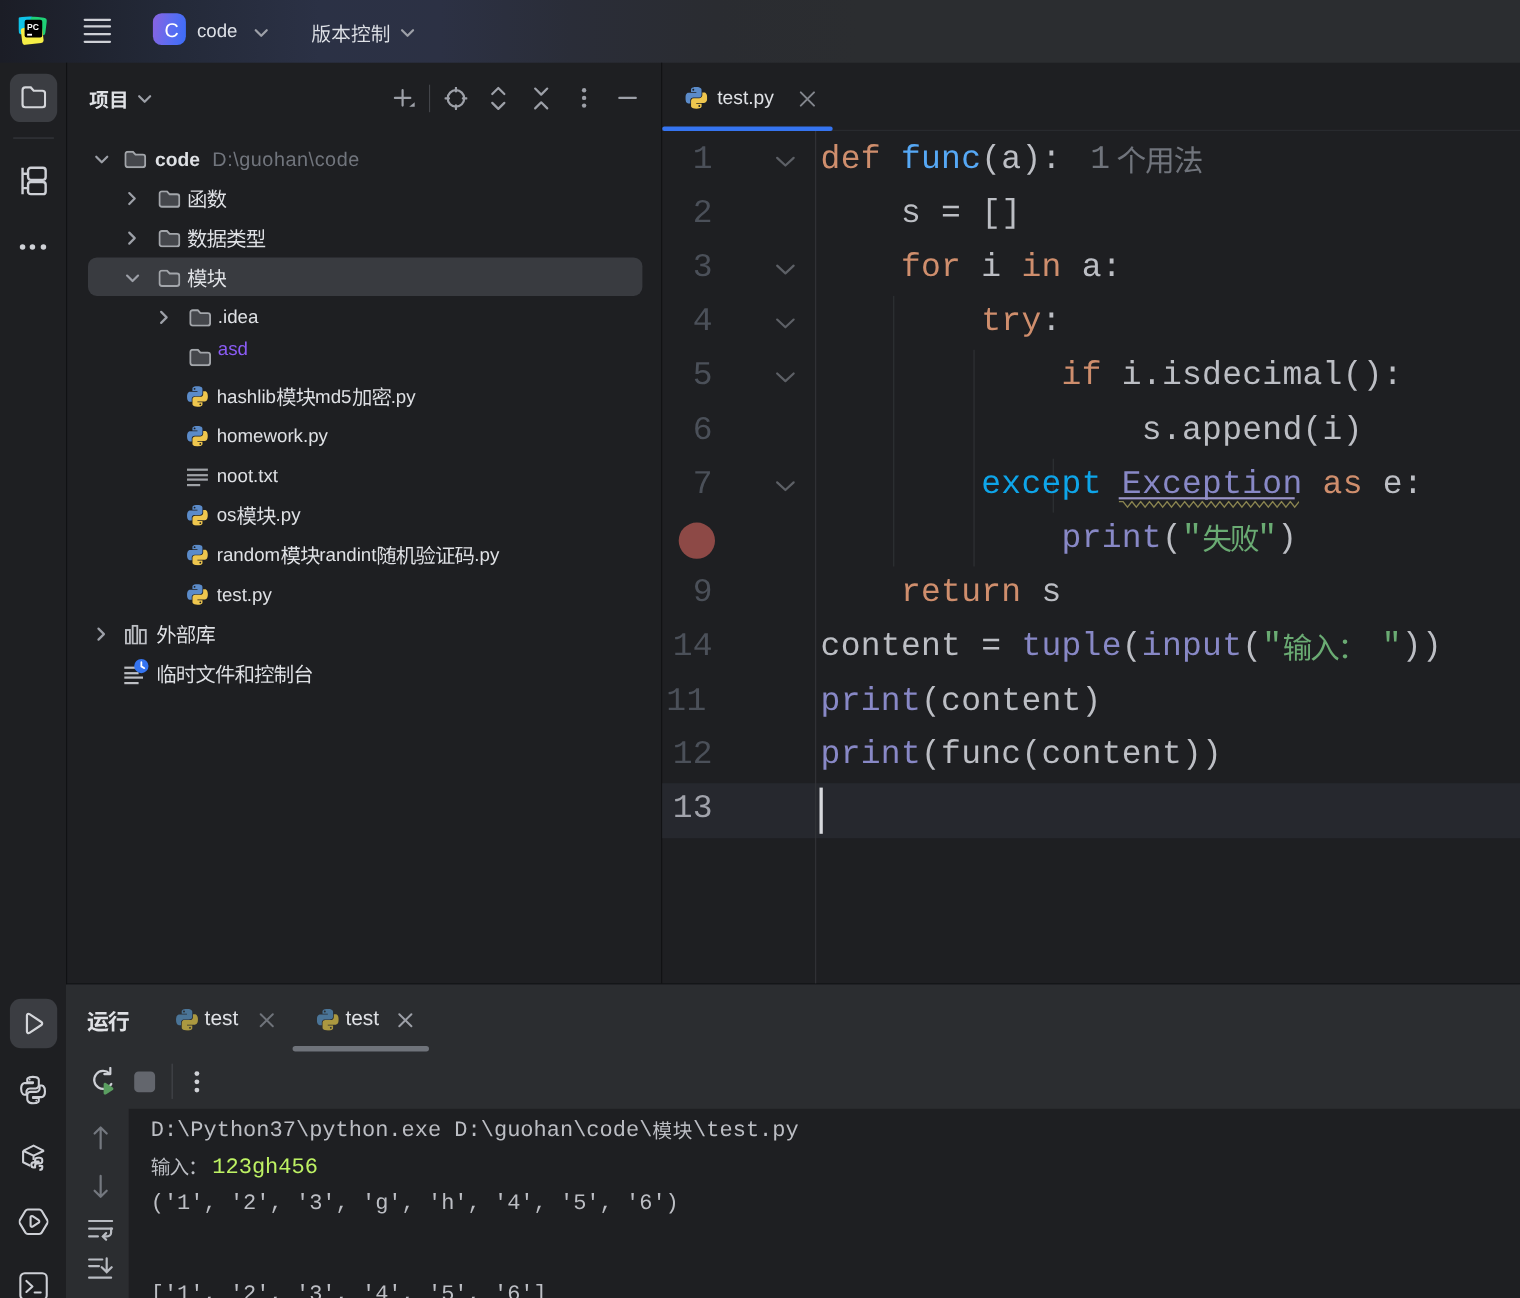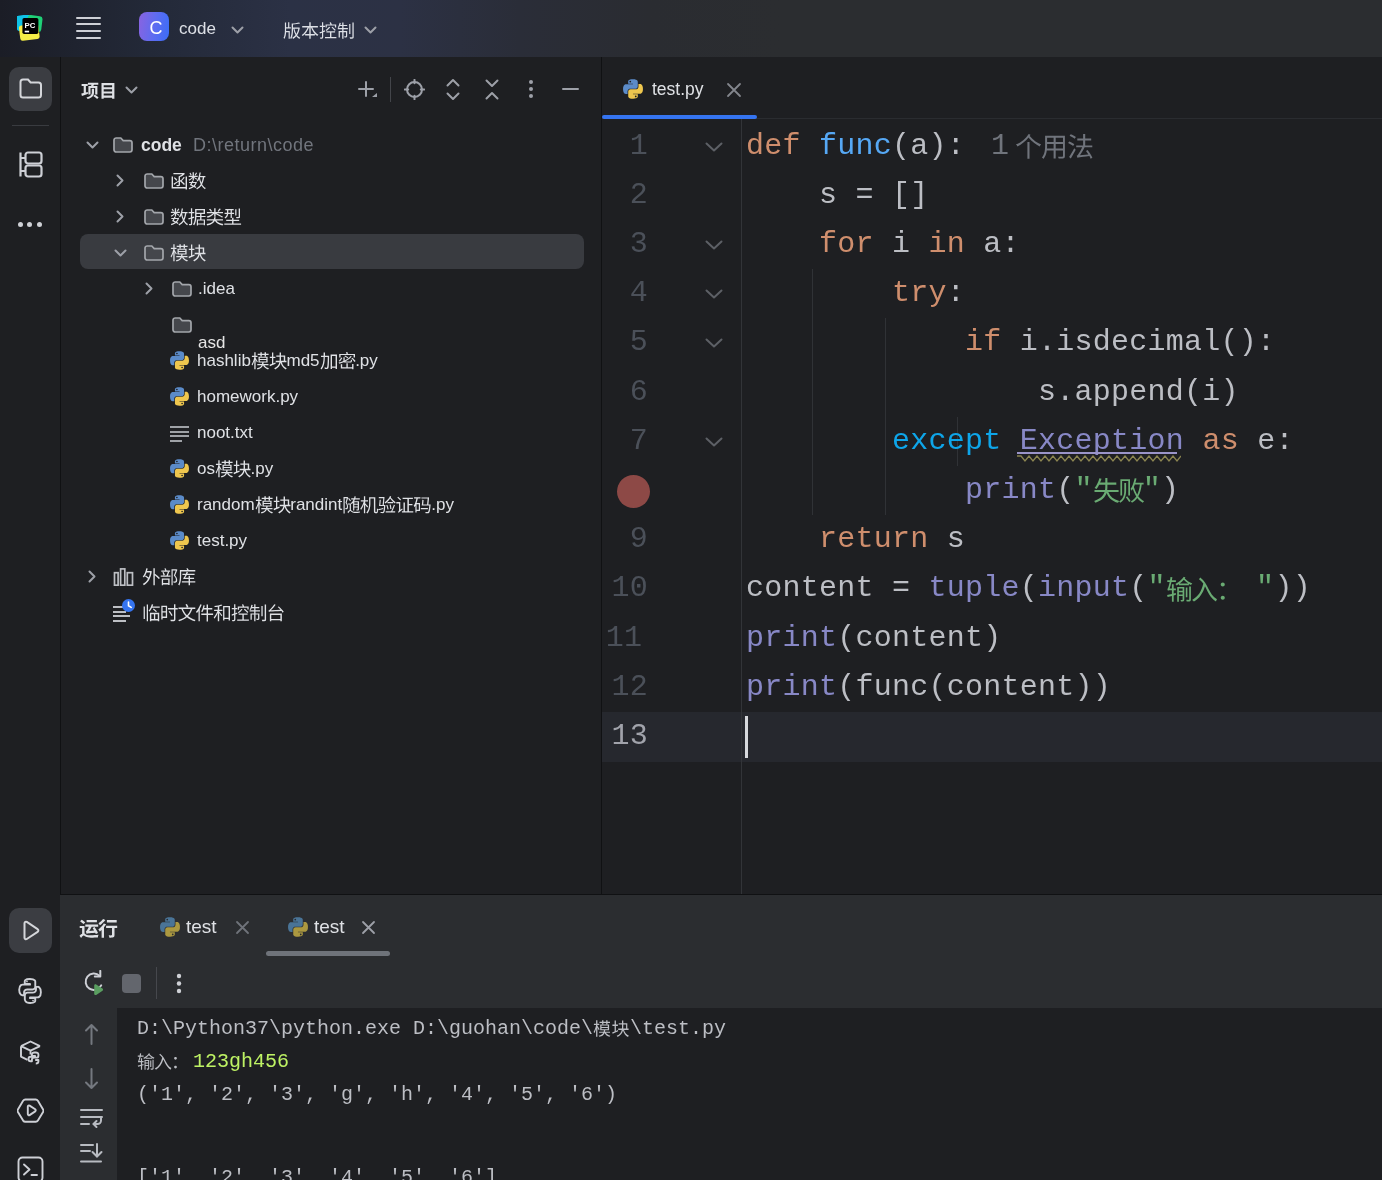--- a/index.html
+++ b/index.html
@@ -121,21 +121,21 @@
   </svg>
 <div class="abs" style="left:562px;top:88px;width:17px;height:2px;background:#9da0a8;border-radius:1px"></div>
 <div class="abs" style="left:80px;top:234px;width:504px;height:35px;border-radius:8px;background:#393b40"></div>
 <svg style="position:absolute;left:86.5px;top:141.5px;overflow:visible" width="11" height="6">
     <path d="M0.5,0.5 L5.5,5.5 L10.5,0.5" fill="none" stroke="#9da0a8" stroke-width="2" stroke-linecap="round" stroke-linejoin="round"></path>
   </svg>
 <svg style="position:absolute;left:113px;top:137px" width="20" height="16" viewBox="0 0 20 16">
     <path d="M1 3.2C1 2 2 1 3.2 1h4.6l2.4 2.6h6.6C18 3.6 19 4.6 19 5.8V12.8C19 14 18 15 16.8 15H3.2C2 15 1 14 1 12.8Z" fill="#45474c" stroke="#a3a6ab" stroke-width="1.7"></path>
   </svg>
 <div style="position:absolute;left:141px;top:144.5px;transform:translateY(-50%);font:700 17.5px 'Liberation Sans',sans-serif;color:#dfe1e5;letter-spacing:0;white-space:pre;">code</div>
-<div style="position:absolute;left:193px;top:144.5px;transform:translateY(-50%);font:400 18px 'Liberation Sans',sans-serif;color:#71757d;letter-spacing:0;white-space:pre;"><span style="letter-spacing:0.5px">D:\return\code</span></div>
+<div style="position:absolute;left:193px;top:144.5px;transform:translateY(-50%);font:400 18px 'Liberation Sans',sans-serif;color:#71757d;letter-spacing:0;white-space:pre;"><span style="letter-spacing:0.5px">D:\guohan\code</span></div>
 <svg style="position:absolute;left:117.0px;top:175.0px;overflow:visible" width="6" height="11">
     <path d="M0.5,0.5 L5.5,5.5 L0.5,10.5" fill="none" stroke="#9da0a8" stroke-width="2" stroke-linecap="round" stroke-linejoin="round"></path>
   </svg>
 <svg style="position:absolute;left:144px;top:173px" width="20" height="16" viewBox="0 0 20 16">
     <path d="M1 3.2C1 2 2 1 3.2 1h4.6l2.4 2.6h6.6C18 3.6 19 4.6 19 5.8V12.8C19 14 18 15 16.8 15H3.2C2 15 1 14 1 12.8Z" fill="#45474c" stroke="#a3a6ab" stroke-width="1.7"></path>
   </svg>
 <div style="position:absolute;left:170px;top:163px;height:36px;line-height:36px;font:400 17px/36px 'Liberation Sans',sans-serif;color:#dfe1e5;white-space:pre"><svg style="width:35.6px;height:18.6px;overflow:visible;vertical-align:-5.77px" viewBox="0 0 35.6 18.6">
       <path fill="#dfe1e5" d="M3.9 4.9C4.8 5.7 5.9 7.0 6.4 7.7L7.3 6.9C6.8 6.1 5.8 5.0 4.8 4.2ZM1.6 3.4V15.4H15.6V16.4H17.0V3.4H15.6V14.1H3.0V3.4ZM8.6 3.6V7.5C6.7 8.7 4.8 10.0 3.5 10.7L4.2 11.9C5.4 11.0 7.0 9.9 8.6 8.8V11.7C8.6 11.9 8.6 12.0 8.3 12.0C8.1 12.0 7.2 12.0 6.3 12.0C6.5 12.4 6.7 12.9 6.8 13.3C8.0 13.3 8.8 13.2 9.3 13.0C9.9 12.8 10.0 12.5 10.0 11.7V8.2C11.6 9.5 13.2 11.0 14.0 12.1L14.9 11.1C14.2 10.3 13.0 9.2 11.7 8.1C12.7 7.1 13.9 5.8 14.8 4.6L13.6 4.0C13.0 5.0 11.9 6.4 10.9 7.4L10.0 6.7V4.1C11.8 3.3 13.7 2.0 15.0 0.7L14.0 -0.0L13.7 0.1H3.4V1.3H12.3C11.2 2.2 9.8 3.0 8.6 3.6Z M26.0 -0.4C25.7 0.3 25.1 1.4 24.6 2.1L25.6 2.5C26.0 1.9 26.7 1.0 27.2 0.1ZM19.4 0.1C19.9 0.9 20.4 1.9 20.6 2.6L21.7 2.1C21.5 1.5 21.0 0.4 20.5 -0.3ZM25.4 10.0C25.0 11.0 24.4 11.8 23.7 12.5C23.0 12.2 22.3 11.8 21.6 11.5C21.8 11.1 22.1 10.6 22.4 10.0ZM19.8 12.0C20.8 12.4 21.8 12.9 22.7 13.3C21.5 14.2 20.1 14.8 18.6 15.1C18.8 15.4 19.1 15.9 19.2 16.2C20.9 15.8 22.5 15.0 23.9 14.0C24.5 14.3 25.0 14.7 25.5 15.0L26.4 14.1C25.9 13.8 25.4 13.4 24.8 13.1C25.8 12.1 26.5 10.8 27.0 9.1L26.2 8.8L26.0 8.9H23.0L23.4 7.9L22.1 7.7C22.0 8.1 21.8 8.5 21.6 8.9H19.1V10.0H21.1C20.7 10.8 20.2 11.5 19.8 12.0ZM22.6 -0.8V2.7H18.7V3.9H22.2C21.3 5.1 19.8 6.2 18.5 6.8C18.8 7.0 19.1 7.5 19.3 7.8C20.4 7.2 21.7 6.2 22.6 5.1V7.4H23.9V4.8C24.8 5.5 25.9 6.4 26.4 6.8L27.2 5.8C26.7 5.5 25.1 4.4 24.2 3.9H27.7V2.7H23.9V-0.8ZM29.5 -0.6C29.0 2.7 28.2 5.8 26.7 7.8C27.0 7.9 27.6 8.4 27.8 8.6C28.3 7.9 28.7 7.1 29.1 6.2C29.5 8.0 30.0 9.7 30.7 11.2C29.7 12.9 28.2 14.3 26.2 15.3C26.4 15.6 26.8 16.1 27.0 16.4C28.9 15.4 30.3 14.1 31.4 12.5C32.3 14.1 33.5 15.3 34.9 16.2C35.2 15.8 35.6 15.4 35.9 15.1C34.3 14.3 33.1 12.9 32.1 11.2C33.1 9.3 33.8 7.0 34.2 4.2H35.4V2.9H30.1C30.4 1.8 30.6 0.7 30.8 -0.4ZM32.8 4.2C32.5 6.3 32.1 8.2 31.4 9.7C30.7 8.1 30.2 6.2 29.9 4.2Z"></path>
     </svg></div>
 <svg style="position:absolute;left:117.0px;top:211.0px;overflow:visible" width="6" height="11">
@@ -159,21 +159,21 @@
 <svg style="position:absolute;left:146.0px;top:283.0px;overflow:visible" width="6" height="11">
     <path d="M0.5,0.5 L5.5,5.5 L0.5,10.5" fill="none" stroke="#9da0a8" stroke-width="2" stroke-linecap="round" stroke-linejoin="round"></path>
   </svg>
 <svg style="position:absolute;left:172px;top:281px" width="20" height="16" viewBox="0 0 20 16">
     <path d="M1 3.2C1 2 2 1 3.2 1h4.6l2.4 2.6h6.6C18 3.6 19 4.6 19 5.8V12.8C19 14 18 15 16.8 15H3.2C2 15 1 14 1 12.8Z" fill="#45474c" stroke="#a3a6ab" stroke-width="1.7"></path>
   </svg>
 <div style="position:absolute;left:198px;top:288.5px;transform:translateY(-50%);font:400 17px 'Liberation Sans',sans-serif;color:#dfe1e5;letter-spacing:0;white-space:pre;">.idea</div>
 <svg style="position:absolute;left:172px;top:317px" width="20" height="16" viewBox="0 0 20 16">
     <path d="M1 3.2C1 2 2 1 3.2 1h4.6l2.4 2.6h6.6C18 3.6 19 4.6 19 5.8V12.8C19 14 18 15 16.8 15H3.2C2 15 1 14 1 12.8Z" fill="#45474c" stroke="#a3a6ab" stroke-width="1.7"></path>
   </svg>
-<div style="position:absolute;left:198px;top:343px;transform:translateY(-50%);font:400 17px 'Liberation Sans',sans-serif;color:#e5e5e5;letter-spacing:0;white-space:pre;">asd</div>
+<div style="position:absolute;left:198px;top:318px;transform:translateY(-50%);font:400 17px 'Liberation Sans',sans-serif;color:#8b5cf6;letter-spacing:0;white-space:pre;">asd</div>
 <svg style="position:absolute;left:170px;top:351px" width="19" height="19" viewBox="0 0 112 112">
     <path fill="#5b8bc9" d="M55.6 1.1c-28.3 0-26.5 12.3-26.5 12.3l0 12.7h27v3.8H18.3S.2 27.8.2 56.5c0 28.6 15.8 27.6 15.8 27.6h9.4V70.3s-.5-15.8 15.5-15.8h26.8s15 .2 15-14.5V15.7S85 1.1 55.6 1.1zM40.7 9.6a4.9 4.9 0 1 1 0 9.8 4.9 4.9 0 0 1 0-9.8z"></path>
     <path fill="#eec64e" d="M56.4 110.9c28.3 0 26.5-12.3 26.5-12.3l0-12.7h-27v-3.8h37.8s18.1 2.1 18.1-26.6c0-28.6-15.8-27.6-15.8-27.6h-9.4v13.8s.5 15.8-15.5 15.8H44.3s-15-.2-15 14.5v24.4s-2.3 14.5 27.1 14.5zM71.3 102.4a4.9 4.9 0 1 1 0-9.8 4.9 4.9 0 0 1 0 9.8z"></path>
   </svg>
 <div style="position:absolute;left:197px;top:343px;height:36px;line-height:36px;font:400 17px/36px 'Liberation Sans',sans-serif;color:#dfe1e5;white-space:pre"><span>hashlib</span><svg style="width:35.6px;height:18.6px;overflow:visible;vertical-align:-5.77px" viewBox="0 0 35.6 18.6">
       <path fill="#dfe1e5" d="M8.8 7.1H15.3V8.5H8.8ZM8.8 4.8H15.3V6.1H8.8ZM13.6 -0.7V0.8H10.8V-0.7H9.4V0.8H6.7V2.0H9.4V3.4H10.8V2.0H13.6V3.4H15.0V2.0H17.6V0.8H15.0V-0.7ZM7.5 3.7V9.5H11.3C11.2 10.1 11.1 10.6 11.0 11.0H6.3V12.2H10.6C9.9 13.7 8.5 14.7 5.8 15.3C6.1 15.5 6.4 16.1 6.5 16.4C9.8 15.6 11.3 14.2 12.0 12.3C13.0 14.3 14.7 15.7 17.1 16.4C17.3 16.0 17.7 15.5 18.0 15.2C15.9 14.8 14.3 13.7 13.4 12.2H17.5V11.0H12.4C12.5 10.6 12.6 10.0 12.6 9.5H16.6V3.7ZM3.3 -0.7V2.8H0.9V4.1H3.3V4.2C2.8 6.7 1.7 9.7 0.6 11.2C0.8 11.6 1.2 12.2 1.3 12.6C2.0 11.5 2.7 9.8 3.3 8.0V16.3H4.6V6.8C5.1 7.8 5.7 8.9 5.9 9.6L6.8 8.6C6.5 8.0 5.1 5.7 4.6 4.9V4.1H6.5V2.8H4.6V-0.7Z M32.8 7.8H29.9C30.0 7.2 30.0 6.5 30.0 5.8V3.7H32.8ZM28.6 -0.5V2.4H25.3V3.7H28.6V5.8C28.6 6.5 28.6 7.2 28.6 7.8H24.7V9.2H28.4C27.9 11.5 26.5 13.7 23.2 15.3C23.5 15.6 23.9 16.1 24.1 16.4C27.6 14.7 29.1 12.3 29.6 9.7C30.6 12.8 32.3 15.2 34.8 16.4C35.0 16.0 35.5 15.5 35.8 15.2C33.3 14.1 31.6 12.0 30.8 9.2H35.5V7.8H34.2V2.4H30.0V-0.5ZM18.5 11.8 19.0 13.2C20.6 12.5 22.7 11.6 24.7 10.7L24.4 9.4L22.3 10.3V5.1H24.4V3.7H22.3V-0.5H21.0V3.7H18.8V5.1H21.0V10.8C20.1 11.2 19.2 11.6 18.5 11.8Z"></path>
     </svg><span>md5</span><svg style="width:35.6px;height:18.6px;overflow:visible;vertical-align:-5.77px" viewBox="0 0 35.6 18.6">
       <path fill="#dfe1e5" d="M10.6 1.6V16.1H12.0V14.7H15.6V15.9H17.0V1.6ZM12.0 13.4V2.9H15.6V13.4ZM3.6 -0.5 3.6 2.8H1.0V4.1H3.6C3.4 8.8 2.9 13.0 0.5 15.4C0.9 15.6 1.4 16.1 1.6 16.4C4.1 13.7 4.8 9.2 4.9 4.1H7.8C7.6 11.3 7.4 13.9 7.0 14.4C6.9 14.6 6.7 14.7 6.4 14.7C6.1 14.7 5.3 14.7 4.4 14.6C4.7 15.0 4.8 15.6 4.8 16.0C5.7 16.1 6.5 16.1 7.0 16.0C7.6 15.9 7.9 15.8 8.3 15.3C8.8 14.5 9.0 11.8 9.1 3.5C9.1 3.3 9.1 2.8 9.1 2.8H5.0L5.0 -0.5Z M21.2 4.6C20.7 5.7 19.8 7.1 18.7 7.9L19.8 8.6C20.9 7.7 21.7 6.3 22.3 5.1ZM24.3 3.2C25.5 3.7 26.9 4.6 27.5 5.2L28.3 4.3C27.6 3.7 26.2 2.9 25.1 2.4ZM31.4 5.4C32.5 6.4 33.9 7.9 34.5 8.9L35.6 8.1C34.9 7.1 33.6 5.7 32.4 4.7ZM30.6 3.0C29.2 4.8 27.1 6.2 24.7 7.4V4.3H23.4V7.9V7.9C21.9 8.6 20.2 9.1 18.5 9.5C18.8 9.8 19.2 10.4 19.3 10.7C20.8 10.3 22.3 9.8 23.8 9.2C24.1 9.5 24.8 9.6 25.9 9.6C26.3 9.6 29.4 9.6 29.9 9.6C31.5 9.6 31.9 9.1 32.1 6.9C31.7 6.8 31.2 6.6 30.9 6.4C30.8 8.2 30.7 8.5 29.8 8.5C29.1 8.5 26.5 8.5 26.0 8.5L25.3 8.4C27.8 7.2 30.2 5.6 31.8 3.6ZM20.8 11.2V15.5H32.1V16.3H33.5V11.1H32.1V14.2H27.8V10.2H26.4V14.2H22.2V11.2ZM26.0 -0.7C26.2 -0.2 26.4 0.4 26.5 0.9H19.2V4.5H20.6V2.1H33.6V4.5H35.0V0.9H27.9C27.8 0.3 27.6 -0.4 27.3 -0.9Z"></path>
     </svg><span>.py</span></div>
 <svg style="position:absolute;left:170px;top:387px" width="19" height="19" viewBox="0 0 112 112">
@@ -247,21 +247,21 @@
 <div class="abs" style="left:602px;top:118px;width:780px;height:1px;background:#2a2c30"></div>
 <div class="abs" style="left:602px;top:115px;width:155px;height:4px;border-radius:2px;background:#3574f0"></div>
 <div style="position:absolute;left:600px;top:121.6px;width:48px;height:49.2px;line-height:49.2px;font:400 30px/49.2px 'Liberation Mono',monospace;color:#4b5059;text-align:right;letter-spacing:0.25px">1</div>
 <div style="position:absolute;left:600px;top:170.8px;width:48px;height:49.2px;line-height:49.2px;font:400 30px/49.2px 'Liberation Mono',monospace;color:#4b5059;text-align:right;letter-spacing:0.25px">2</div>
 <div style="position:absolute;left:600px;top:220.0px;width:48px;height:49.2px;line-height:49.2px;font:400 30px/49.2px 'Liberation Mono',monospace;color:#4b5059;text-align:right;letter-spacing:0.25px">3</div>
 <div style="position:absolute;left:600px;top:269.2px;width:48px;height:49.2px;line-height:49.2px;font:400 30px/49.2px 'Liberation Mono',monospace;color:#4b5059;text-align:right;letter-spacing:0.25px">4</div>
 <div style="position:absolute;left:600px;top:318.4px;width:48px;height:49.2px;line-height:49.2px;font:400 30px/49.2px 'Liberation Mono',monospace;color:#4b5059;text-align:right;letter-spacing:0.25px">5</div>
 <div style="position:absolute;left:600px;top:367.6px;width:48px;height:49.2px;line-height:49.2px;font:400 30px/49.2px 'Liberation Mono',monospace;color:#4b5059;text-align:right;letter-spacing:0.25px">6</div>
 <div style="position:absolute;left:600px;top:416.8px;width:48px;height:49.2px;line-height:49.2px;font:400 30px/49.2px 'Liberation Mono',monospace;color:#4b5059;text-align:right;letter-spacing:0.25px">7</div>
 <div style="position:absolute;left:600px;top:515.2px;width:48px;height:49.2px;line-height:49.2px;font:400 30px/49.2px 'Liberation Mono',monospace;color:#4b5059;text-align:right;letter-spacing:0.25px">9</div>
-<div style="position:absolute;left:600px;top:564.4px;width:48px;height:49.2px;line-height:49.2px;font:400 30px/49.2px 'Liberation Mono',monospace;color:#4b5059;text-align:right;letter-spacing:0.25px">10</div>
+<div style="position:absolute;left:600px;top:564.4px;width:48px;height:49.2px;line-height:49.2px;font:400 30px/49.2px 'Liberation Mono',monospace;color:#4b5059;text-align:right;letter-spacing:0.25px">14</div>
 <div style="position:absolute;left:600px;top:613.6px;width:48px;height:49.2px;line-height:49.2px;font:400 30px/49.2px 'Liberation Mono',monospace;color:#4b5059;text-align:center;letter-spacing:0.25px">11</div>
 <div style="position:absolute;left:600px;top:662.8px;width:48px;height:49.2px;line-height:49.2px;font:400 30px/49.2px 'Liberation Mono',monospace;color:#4b5059;text-align:right;letter-spacing:0.25px">12</div>
 <div style="position:absolute;left:600px;top:712.0px;width:48px;height:49.2px;line-height:49.2px;font:400 30px/49.2px 'Liberation Mono',monospace;color:#a1a3ab;text-align:right;letter-spacing:0.25px">13</div>
 <svg style="position:absolute;left:705.5px;top:142.6px;overflow:visible" width="16" height="8">
     <path d="M0.5,0.5 L8.0,7.5 L15.5,0.5" fill="none" stroke="#5d6066" stroke-width="2" stroke-linecap="round" stroke-linejoin="round"></path>
   </svg>
 <svg style="position:absolute;left:705.5px;top:241.0px;overflow:visible" width="16" height="8">
     <path d="M0.5,0.5 L8.0,7.5 L15.5,0.5" fill="none" stroke="#5d6066" stroke-width="2" stroke-linecap="round" stroke-linejoin="round"></path>
   </svg>
 <svg style="position:absolute;left:705.5px;top:290.2px;overflow:visible" width="16" height="8">

